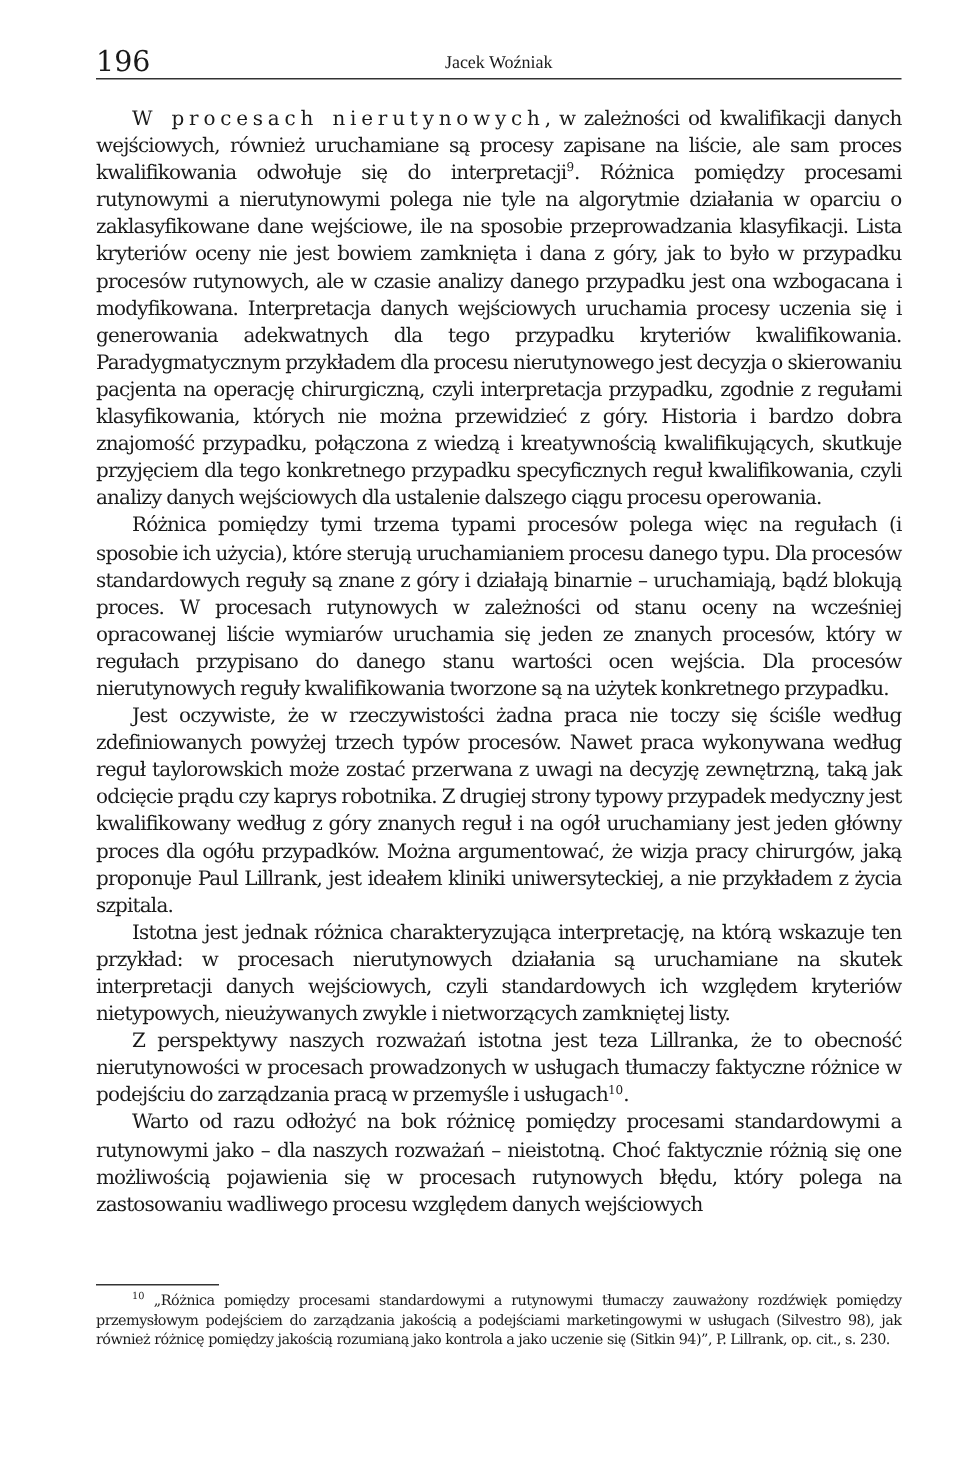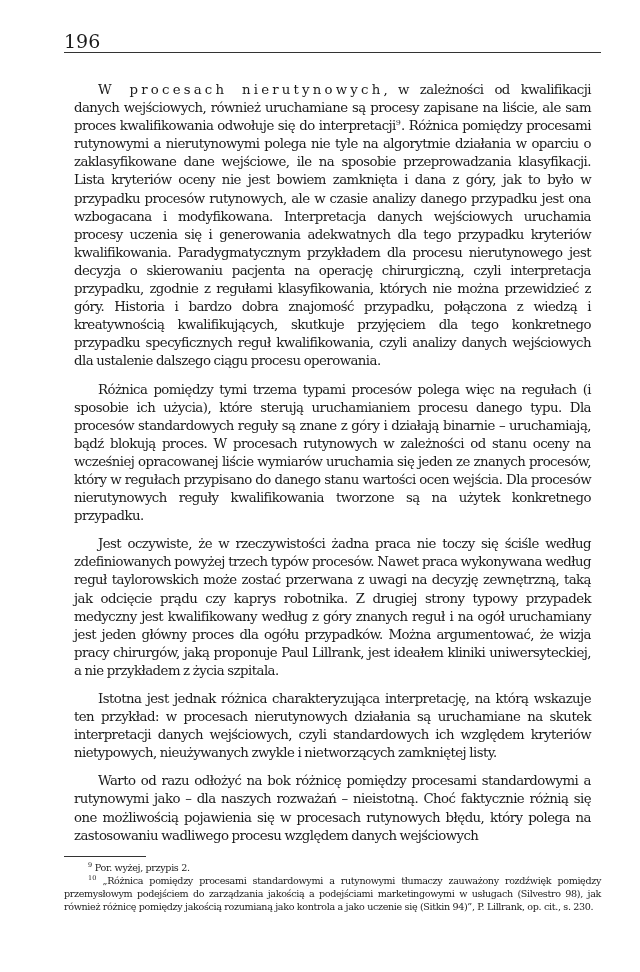--- a/index.html
+++ b/index.html
@@ -3,45 +3,46 @@
   <meta charset="utf-8">
   <style>
     html, body { margin: 0; padding: 0; background: #ffffff; }
     body { width: 640px; height: 972px; position: relative; overflow: hidden; color: #1a1a1a; }
     .page { position: absolute; left: 64px; top: 0; width: 537px; }
     .running-head { position: absolute; top: 32px; left: 0; width: 537px; height: 20px; font-family: "DejaVu Serif", serif; }
     .page-number { position: absolute; left: 0; top: 0; font-size: 19px; line-height: 18px; }
     .author { position: absolute; left: 0; width: 537px; top: 2px; text-align: center; font-size: 12px; line-height: 14px; font-family: "Liberation Serif", serif; }
     .head-rule { position: absolute; top: 52px; left: 0; width: 537px; height: 0; border-top: 1px solid #333; }
     .body-text { position: absolute; top: 71px; left: 0; width: 537px; font-family: "DejaVu Serif", serif; font-size: 13.3px; line-height: 18.1px; letter-spacing: -0.55px; word-spacing: -0.5px; }
-    .body-text p { margin: 10px; text-indent: 24px; text-align: justify; hyphens: manual; }
+    .body-text p { margin: 0; text-indent: 24px; text-align: justify; hyphens: manual; }
     .spaced { letter-spacing: 3.2px; }
     sup { font-size: 8px; line-height: 0; vertical-align: 5px; letter-spacing: 0; }
     .fn-rule { position: absolute; top: 856px; left: 0; width: 82px; border-top: 1px solid #333; }
     .footnotes { position: absolute; top: 861px; left: 0; width: 537px; font-family: "DejaVu Serif", serif; font-size: 9.6px; line-height: 13px; letter-spacing: -0.35px; }
     .footnotes p { margin: 0; text-indent: 24px; text-align: justify; }
     .footnotes sup { font-size: 6.5px; vertical-align: 4px; }
   </style>
 </head>
 <body>
 
 <div class="page">
 
   <div class="running-head">
     <span class="page-number">196</span>
+    <span class="author">Jacek Woźniak</span>
   </div>
   <div class="head-rule"></div>
 
   <div class="body-text">
     <p><span class="spaced">W procesach nierutynowych</span><span>, w zależności od kwalifikacji danych wejściowych, również uruchamiane są procesy zapisane na liście, ale sam proces kwalifikowania odwołuje się do interpretacji</span><sup>9</sup><span>. Różnica pomiędzy procesami rutynowymi a nierutynowymi polega nie tyle na algorytmie działania w oparciu o zaklasyfikowane dane wejściowe, ile na sposobie przeprowadzania klasyfikacji. Lista kryteriów oceny nie jest bowiem zamknięta i dana z góry, jak to było w przypadku procesów rutynowych, ale w czasie analizy danego przypadku jest ona wzbogacana i modyfikowana. Interpretacja danych wejściowych uruchamia procesy uczenia się i generowania adekwatnych dla tego przypadku kryteriów kwalifikowania. Paradygmatycznym przykładem dla procesu nierutynowego jest decyzja o skierowaniu pacjenta na operację chirurgiczną, czyli interpretacja przypadku, zgodnie z regułami klasyfikowania, których nie można przewidzieć z góry. Historia i bardzo dobra znajomość przypadku, połączona z wiedzą i kreatywnością kwalifikujących, skutkuje przyjęciem dla tego konkretnego przypadku specyficznych reguł kwalifikowania, czyli analizy danych wejściowych dla ustalenie dalszego ciągu procesu operowania.</span></p>
     <p>Różnica pomiędzy tymi trzema typami procesów polega więc na regułach (i sposobie ich użycia), które sterują uruchamianiem procesu danego typu. Dla procesów standardowych reguły są znane z góry i działają binarnie – uruchamiają, bądź blokują proces. W procesach rutynowych w zależności od stanu oceny na wcześniej opracowanej liście wymiarów uruchamia się jeden ze znanych procesów, który w regułach przypisano do danego stanu wartości ocen wejścia. Dla procesów nierutynowych reguły kwalifikowania tworzone są na użytek konkretnego przypadku.</p>
     <p>Jest oczywiste, że w rzeczywistości żadna praca nie toczy się ściśle według zdefiniowanych powyżej trzech typów procesów. Nawet praca wykonywana według reguł taylorowskich może zostać przerwana z uwagi na decyzję zewnętrzną, taką jak odcięcie prądu czy kaprys robotnika. Z drugiej strony typowy przypadek medyczny jest kwalifikowany według z góry znanych reguł i na ogół uruchamiany jest jeden główny proces dla ogółu przypadków. Można argumentować, że wizja pracy chirurgów, jaką proponuje Paul Lillrank, jest ideałem kliniki uniwersyteckiej, a nie przykładem z życia szpitala.</p>
     <p>Istotna jest jednak różnica charakteryzująca interpretację, na którą wskazuje ten przykład: w procesach nierutynowych działania są uruchamiane na skutek interpretacji danych wejściowych, czyli standardowych ich względem kryteriów nietypowych, nieużywanych zwykle i nietworzących zamkniętej listy.</p>
+    <p><span>Z perspektywy naszych rozważań istotna jest teza Lillranka, że to obecność nierutynowości w procesach prowadzonych w usługach tłumaczy faktyczne różnice w podejściu do zarządzania pracą w przemyśle i usługach</span><sup>10</sup><span>.</span></p>
     <p>Warto od razu odłożyć na bok różnicę pomiędzy procesami standardowymi a rutynowymi jako – dla naszych rozważań – nieistotną. Choć faktycznie różnią się one możliwością pojawienia się w procesach rutynowych błędu, który polega na zastosowaniu wadliwego procesu względem danych wejściowych</p>
   </div>
 
   <div class="fn-rule"></div>
   <div class="footnotes">
-    <p><sup>9</sup> <span>Por. wyżej, przypis 2.</span></p>
     <p><sup>10</sup> <span>„Różnica pomiędzy procesami standardowymi a rutynowymi tłumaczy zauważony rozdźwięk pomiędzy przemysłowym podejściem do zarządzania jakością a podejściami marketingowymi w usługach (Silvestro 98), jak również różnicę pomiędzy jakością rozumianą jako kontrola a jako uczenie się (Sitkin 94)”, P. Lillrank, op. cit., s. 230.</span></p>
   </div>
 
 </div>
 
 </body></html>

